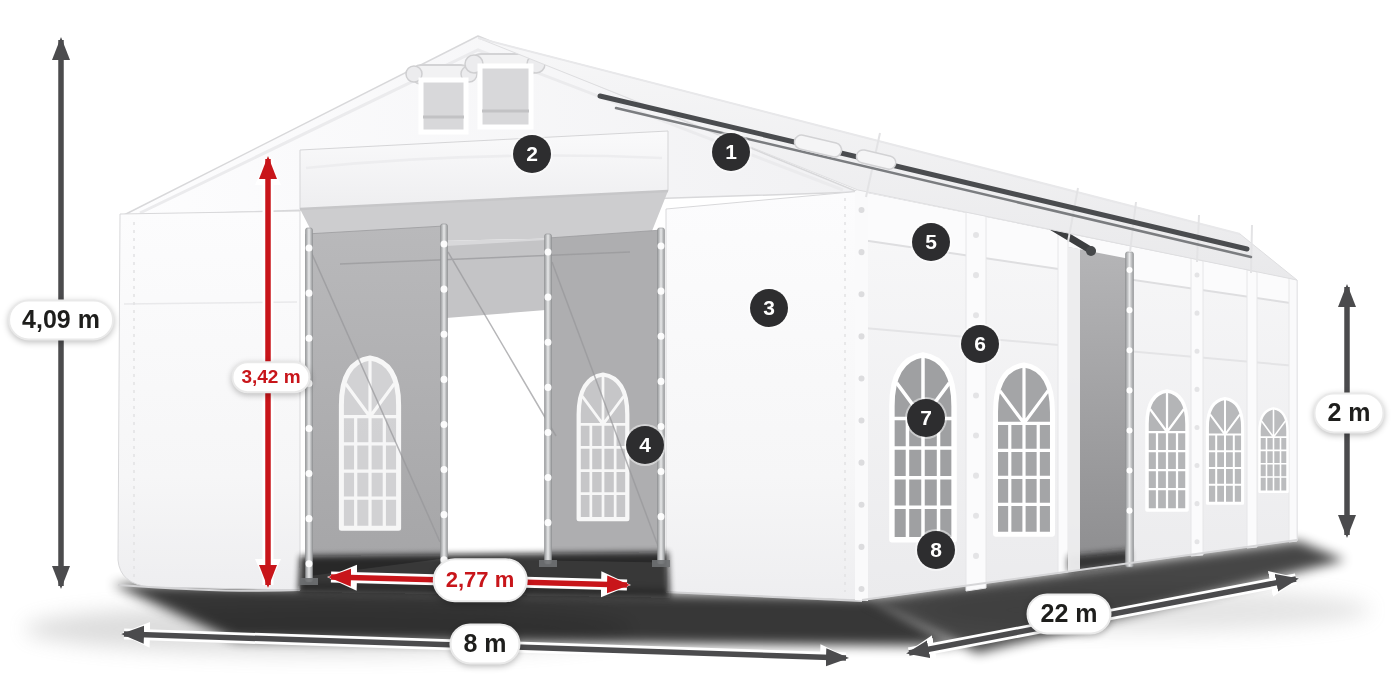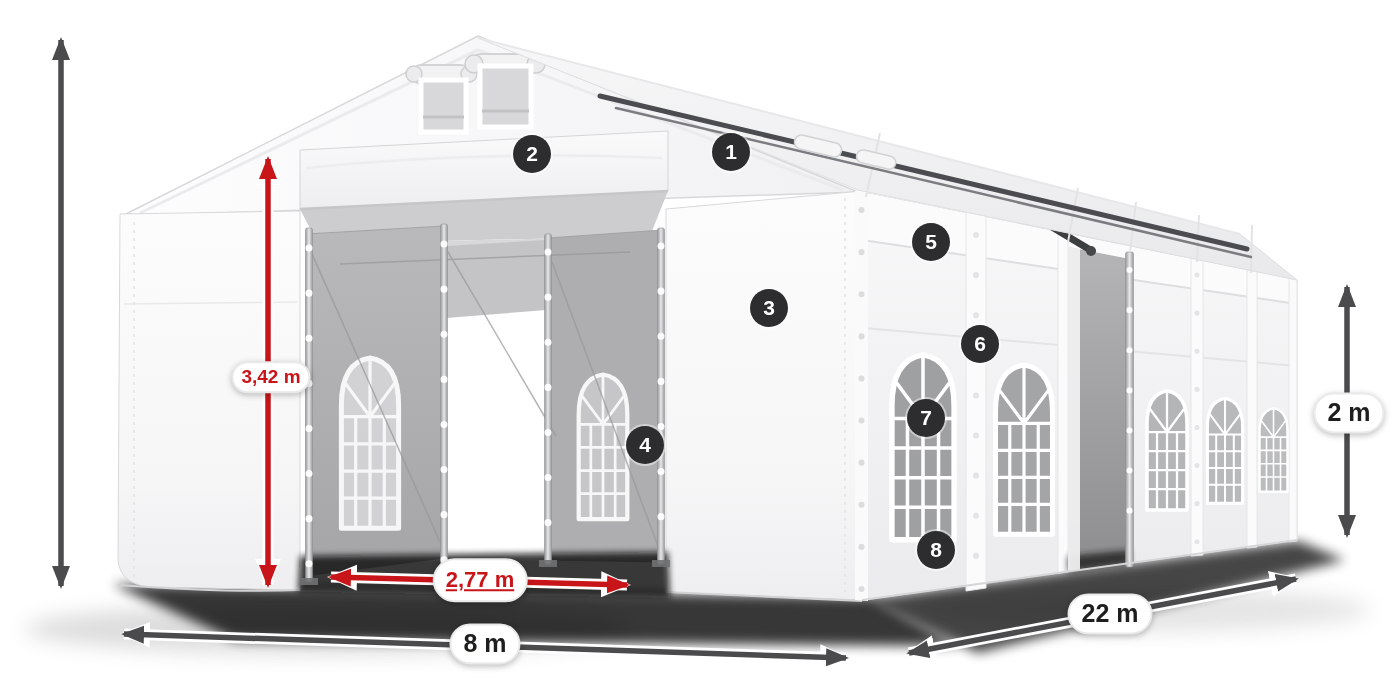--- a/index.html
+++ b/index.html
@@ -4,21 +4,21 @@
 <style>
   html,body{margin:0;padding:0;background:#ffffff;}
   .stage{position:relative;width:1400px;height:700px;background:#ffffff;overflow:hidden;
          font-family:"Liberation Sans",sans-serif;}
   .stage svg{position:absolute;left:0;top:0;}
   .pill{position:absolute;transform:translate(-50%,-50%);background:#ffffff;
         border:2px solid #e9e9e9;border-radius:24px;box-shadow:0 2px 6px rgba(0,0,0,.25);
         font-weight:700;white-space:nowrap;line-height:1.25;z-index:3;}
   .pill.dark{color:#1e1e1c;font-size:25px;padding:3px 12px;}
   .pill.red{color:#c8151a;font-size:19px;padding:2px 8px;text-align:center;}
-  .pill.red.wide{font-size:22px;padding:6px 11px;text-decoration:underline;}
+  .pill.red.wide{font-size:22px;padding:6px 11px;}
   .badge{position:absolute;width:38px;height:38px;margin:-19px 0 0 -19px;border-radius:50%;
          background:#2d2d2f;color:#ffffff;font-weight:700;font-size:21px;line-height:38px;
          text-align:center;z-index:3;box-shadow:0 0 0 2px rgba(255,255,255,.45);}
 </style>
 </head>
 <body>
 
 <div class="stage">
 
 <svg width="1400" height="700" viewBox="0 0 1400 700">
@@ -223,24 +223,25 @@
       <line x1="909" y1="653" x2="1296" y2="579" stroke="#ffffff" stroke-width="11" marker-start="url(#mW)" marker-end="url(#mW)"></line>
       <line x1="909" y1="653" x2="1296" y2="579" stroke="#4b4b4d" stroke-width="5.5" marker-start="url(#mD)" marker-end="url(#mD)"></line>
     </g>
     <g>
       <line x1="1347" y1="287" x2="1347" y2="535" stroke="#ffffff" stroke-width="11" marker-start="url(#mW)" marker-end="url(#mW)"></line>
       <line x1="1347" y1="287" x2="1347" y2="535" stroke="#4b4b4d" stroke-width="5.5" marker-start="url(#mD)" marker-end="url(#mD)"></line>
     </g>
   </g>
 </svg>
 
+<div class="pill dark" style="left:61px;top:320px;">4,09 m</div>
 <div class="pill red" style="left:271px;top:377px;">3,42 m</div>
 <div class="pill red wide" style="left:480px;top:580px;">2,77 m</div>
 <div class="pill dark" style="left:485px;top:644px;">8 m</div>
-<div class="pill dark" style="left:1110px;top:614px;">22 m</div>
+<div class="pill dark" style="left:1069px;top:614px;">22 m</div>
 <div class="pill dark" style="left:1349px;top:413px;">2 m</div>
 
 <div class="badge" style="left:731px;top:152px;">1</div>
 <div class="badge" style="left:532px;top:154px;">2</div>
 <div class="badge" style="left:769px;top:308px;">3</div>
 <div class="badge" style="left:645px;top:445px;">4</div>
 <div class="badge" style="left:931px;top:242px;">5</div>
 <div class="badge" style="left:980px;top:344px;">6</div>
 <div class="badge" style="left:926px;top:418px;">7</div>
 <div class="badge" style="left:936px;top:550px;">8</div>

